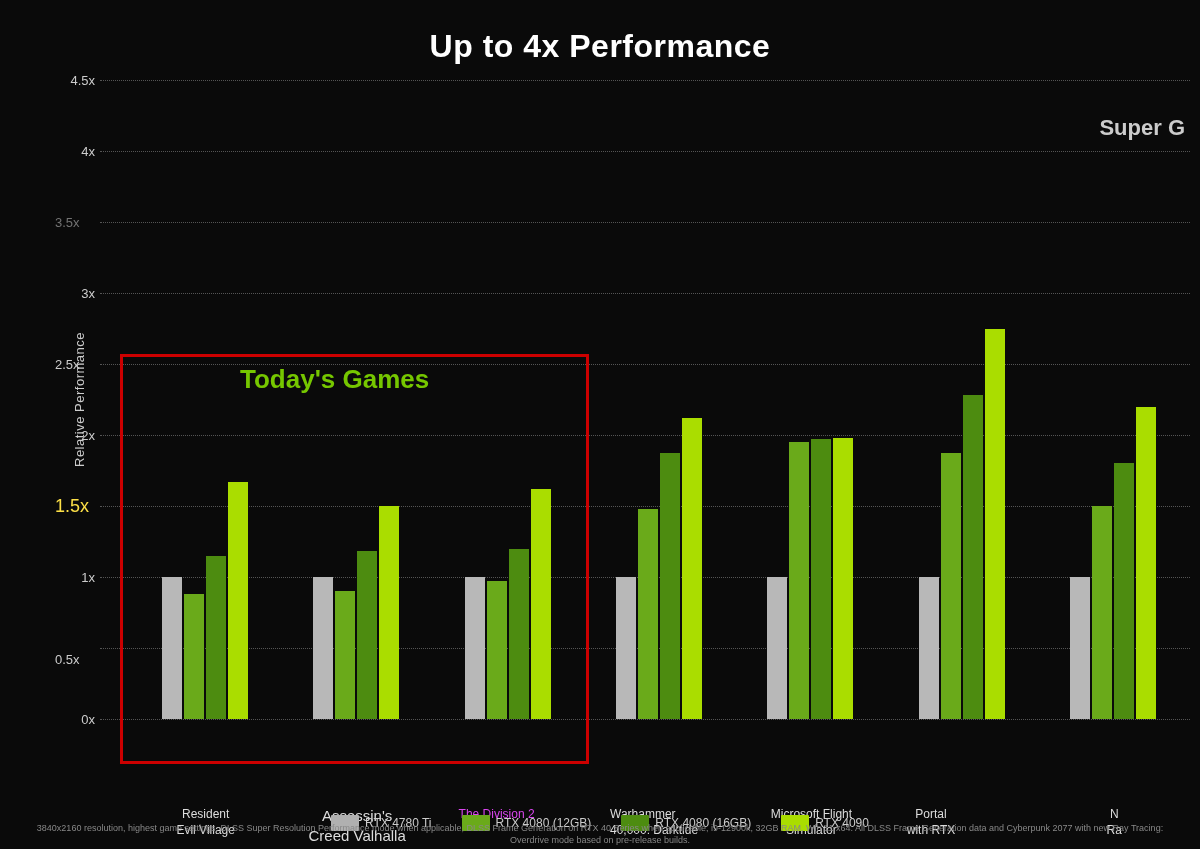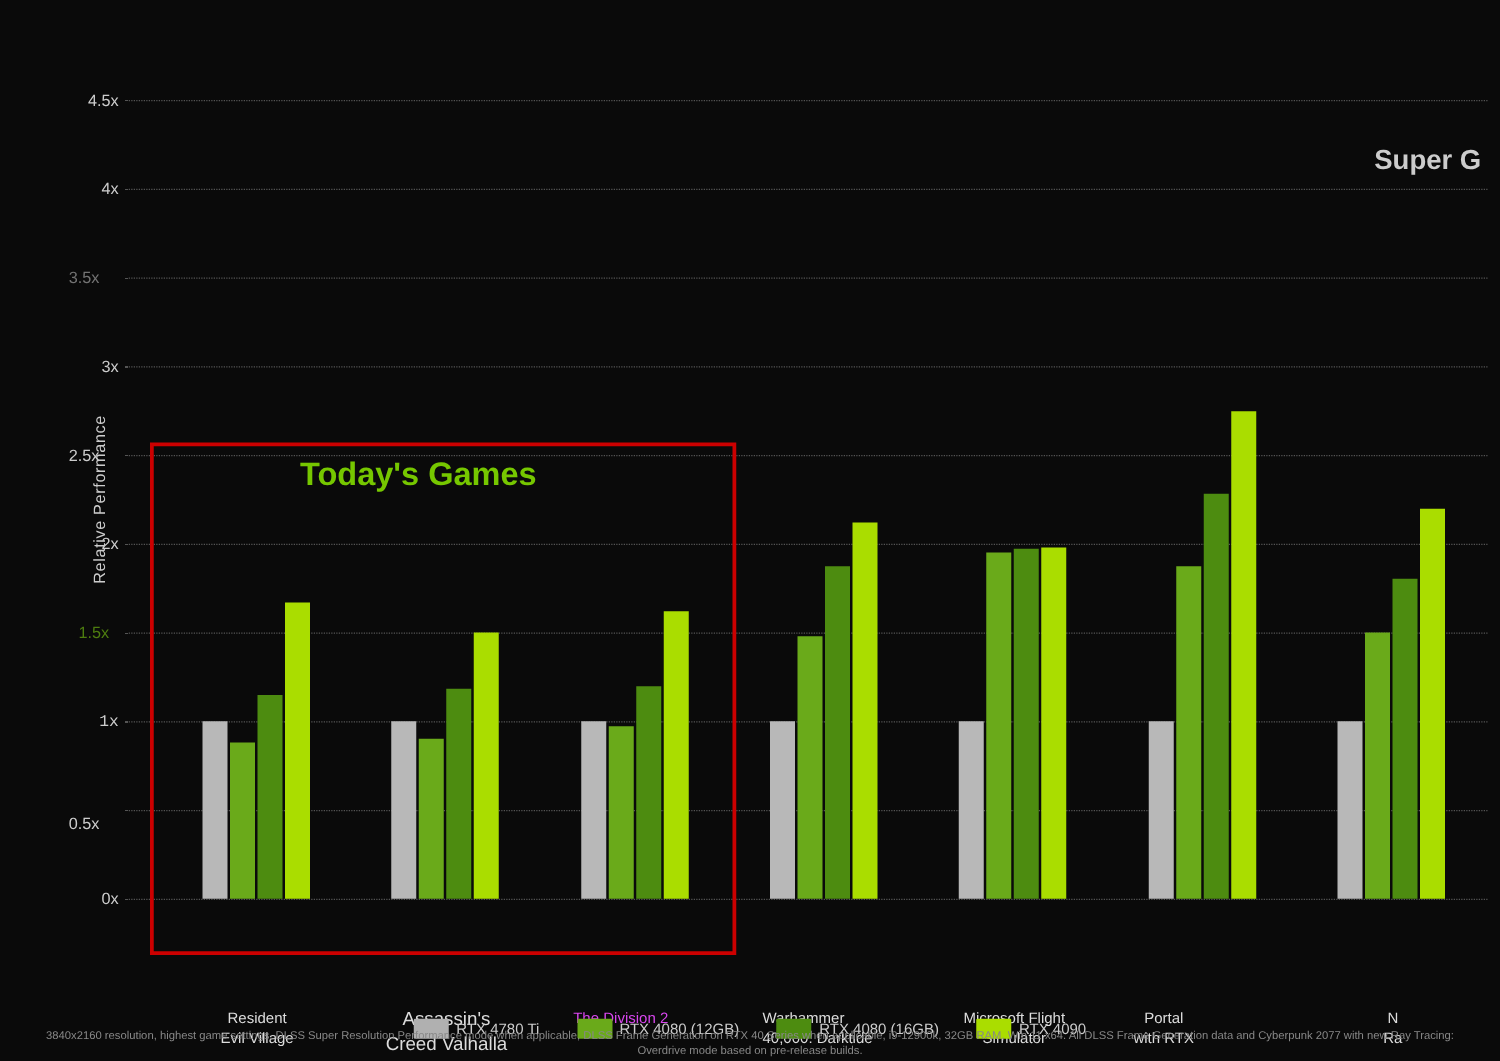--- a/index.html
+++ b/index.html
@@ -84,42 +84,43 @@
       color: #888;
       padding: 0 20px;
       line-height: 1.4;
     }
   </style>
 </head>
 <body>
 
 <div class="chart-container">
 
+  <div class="chart-title">Up to 4x Performance</div>
 
   <div style="position:absolute; top:80px; left:12px; bottom:130px; display:flex; align-items:center; justify-content:center;">
     <div style="font-size:13px; color:#ccc; white-space:nowrap; transform:rotate(-90deg); letter-spacing:0.5px;">Relative Performance</div>
   </div>
 
   <div id="grid-area" style="position:absolute; top:80px; left:55px; right:10px; bottom:130px;">
   <div style="position: absolute; left: 45px; right: 0px; top: 0px; border-top: 1px dotted rgb(85, 85, 85);"></div>
       <div style="position: absolute; right: 1070px; left: 0px; top: 0px; font-size: 13px; color: rgb(204, 204, 204); transform: translateY(-50%); text-align: right; width: 40px;">4.5x</div>
       <div style="position: absolute; left: 45px; right: 0px; top: 71px; border-top: 1px dotted rgb(85, 85, 85);"></div>
       <div style="position: absolute; right: 1070px; left: 0px; top: 71px; font-size: 13px; color: rgb(204, 204, 204); transform: translateY(-50%); text-align: right; width: 40px;">4x</div>
       <div style="position: absolute; left: 45px; right: 0px; top: 142px; border-top: 1px dotted rgb(85, 85, 85);"></div>
       <div style="position: absolute; right: 1070px; left: 0px; top: 142px; font-size: 13px; color: #737373; transform: translateY(-50%); text-align: left; width: 40px;">3.5x</div>
       <div style="position: absolute; left: 45px; right: 0px; top: 213px; border-top: 1px dotted rgb(85, 85, 85);"></div>
       <div style="position: absolute; right: 1070px; left: 0px; top: 213px; font-size: 13px; color: rgb(204, 204, 204); transform: translateY(-50%); text-align: right; width: 40px;">3x</div>
       <div style="position: absolute; left: 45px; right: 0px; top: 284px; border-top: 1px dotted rgb(85, 85, 85);"></div>
       <div style="position: absolute; right: 1070px; left: 0px; top: 284px; font-size: 13px; color: rgb(204, 204, 204); transform: translateY(-50%); text-align: left; width: 40px;">2.5x</div>
       <div style="position: absolute; left: 45px; right: 0px; top: 355px; border-top: 1px dotted rgb(85, 85, 85);"></div>
       <div style="position: absolute; right: 1070px; left: 0px; top: 355px; font-size: 13px; color: rgb(204, 204, 204); transform: translateY(-50%); text-align: right; width: 40px;">2x</div>
       <div style="position: absolute; left: 45px; right: 0px; top: 426px; border-top: 1px dotted rgb(85, 85, 85);"></div>
-      <div style="position: absolute; right: 1070px; left: 0px; top: 426px; font-size: 13px; color: #4d7c0f; transform: translateY(-50%); text-align: center; width: 40px;">1.5x</div>
+      <div style="position: absolute; right: 1070px; left: 0px; top: 426px; font-size: 18px; color: #fde047; transform: translateY(-50%); text-align: left; width: 40px;">1.5x</div>
       <div style="position: absolute; left: 45px; right: 0px; top: 497px; border-top: 1px dotted rgb(85, 85, 85);"></div>
-      <div style="position: absolute; right: 1070px; left: 0px; top: 497px; font-size: 13px; color: rgb(204, 204, 204); transform: translateY(-50%); text-align: right; width: 40px; font-family: Liberation Mono, monospace;">1x</div>
+      <div style="position: absolute; right: 1070px; left: 0px; top: 497px; font-size: 13px; color: rgb(204, 204, 204); transform: translateY(-50%); text-align: right; width: 40px;">1x</div>
       <div style="position: absolute; left: 45px; right: 0px; top: 568px; border-top: 1px dotted rgb(85, 85, 85);"></div>
       <div style="position: absolute; right: 1070px; left: 0px; top: 568px; font-size: 13px; color: rgb(204, 204, 204); transform: translateY(-50%); text-align: left; width: 40px; margin-top: 11px;">0.5x</div>
       <div style="position: absolute; left: 45px; right: 0px; top: 639px; border-top: 1px dotted rgb(85, 85, 85);"></div>
       <div style="position: absolute; right: 1070px; left: 0px; top: 639px; font-size: 13px; color: rgb(204, 204, 204); transform: translateY(-50%); text-align: right; width: 40px;">0x</div>
     </div>
 
   <div id="bars-container" style="position:absolute; top:80px; left:130px; right:10px; bottom:130px;">
   <div style="position: absolute; left: 31.7143px; top: 497px; width: 20px; height: 142px; background: rgb(184, 184, 184);"></div>
       <div style="position: absolute; left: 53.7143px; top: 514.04px; width: 20px; height: 124.96px; background: rgb(106, 170, 26);"></div>
       <div style="position: absolute; left: 75.7143px; top: 475.7px; width: 20px; height: 163.3px; background: rgb(77, 140, 16);"></div>

